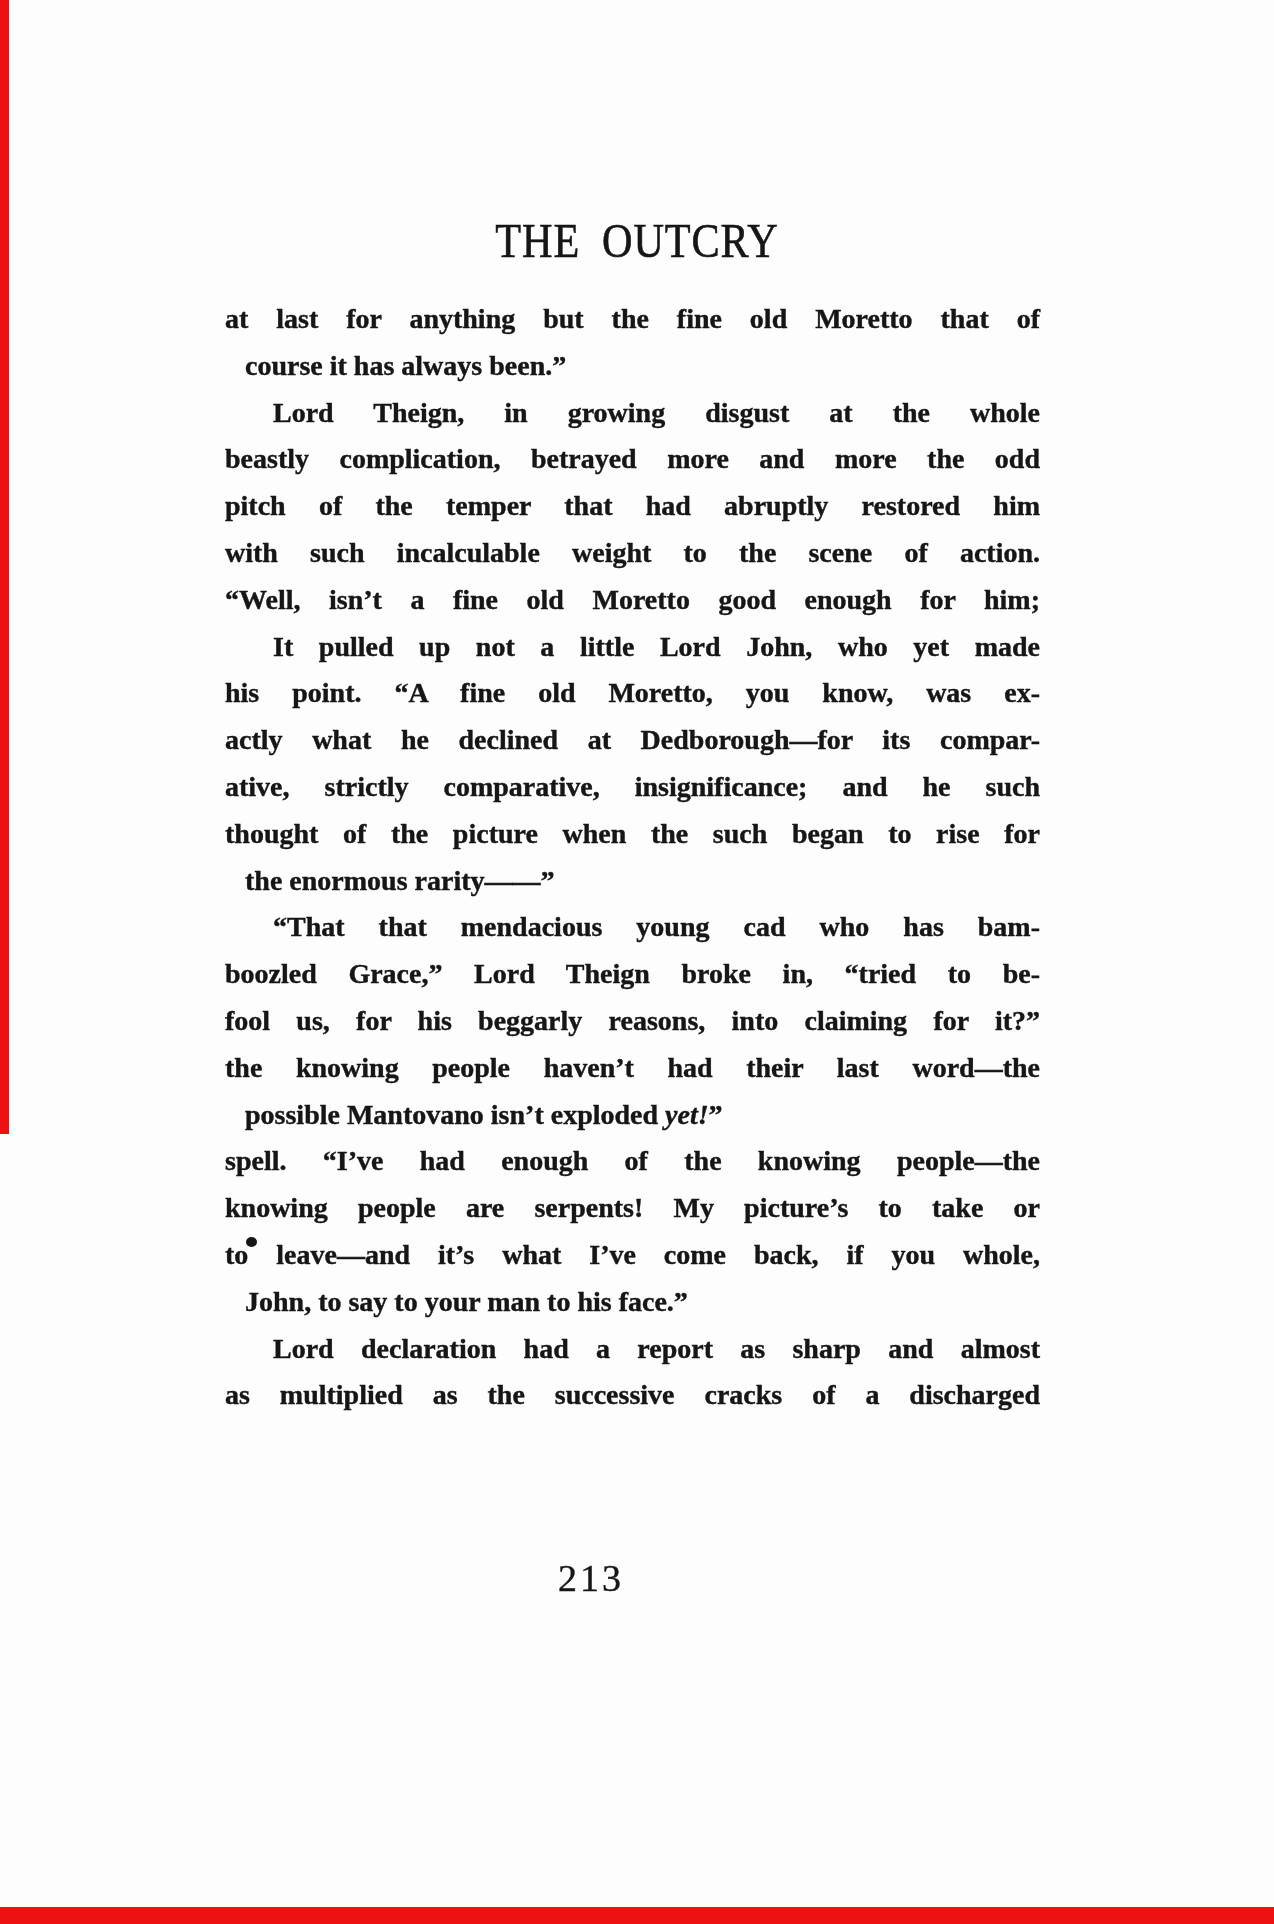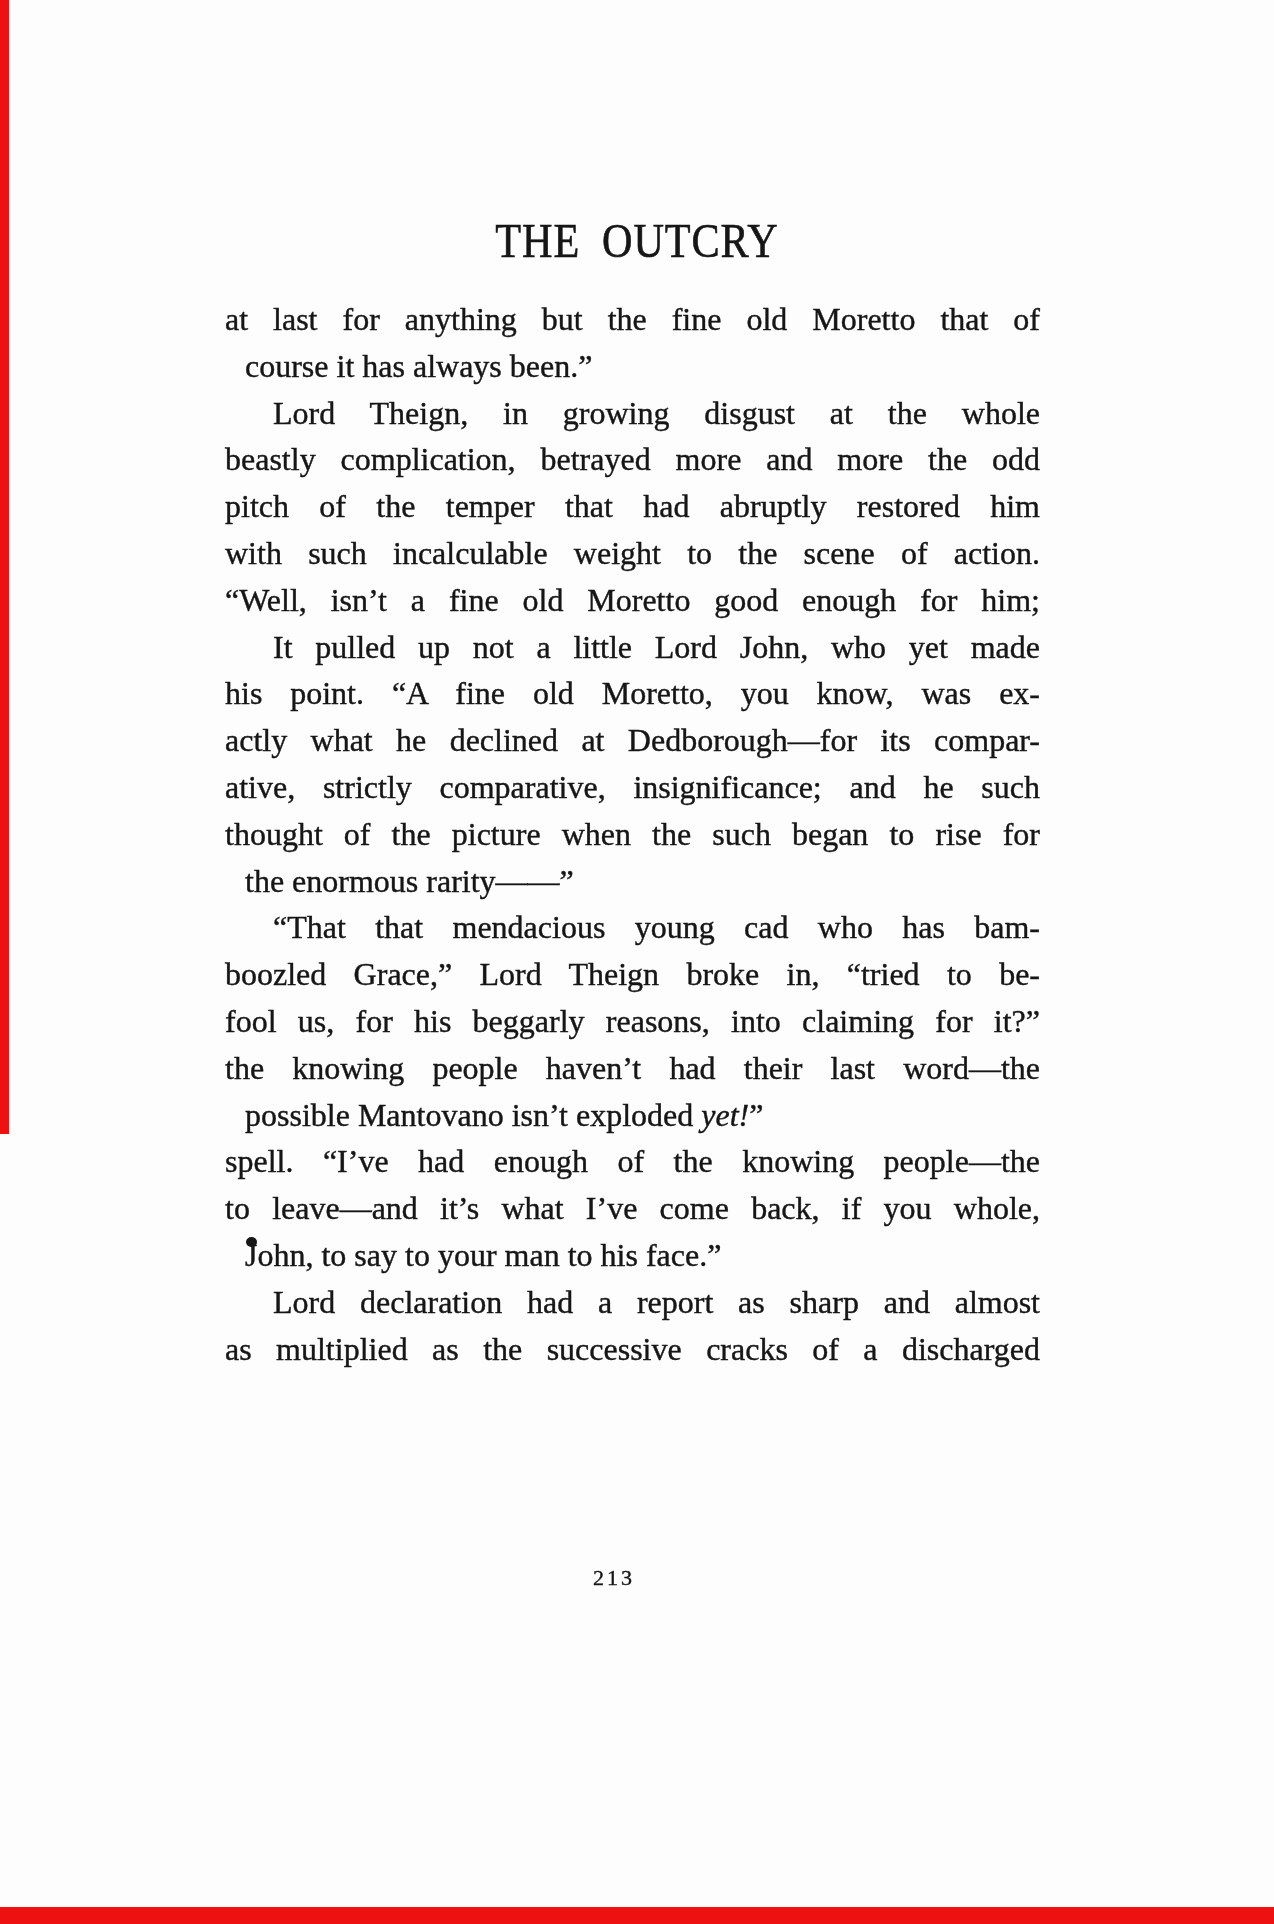--- a/index.html
+++ b/index.html
@@ -17,21 +17,21 @@
     position:absolute;top:217px;left:0;width:1274px;
     text-align:center;
     font-size:48px;line-height:1;
     letter-spacing:1px;word-spacing:12px;
     -webkit-text-stroke:0.6px #161616;
     transform:scaleX(0.88);
   }
   
   .textblock{
     position:absolute;left:225px;top:296px;width:815px;
-    font-size:32px;line-height:46.8px;
+    font-size:28px;line-height:46.8px;font-weight:bold;
     -webkit-text-stroke:0.4px #161616;
   }
   .ln{
     height:46.8px;
     text-align:justify;
     text-align-last:justify;
   }
   .ln.last{text-align-last:left;margin-left:20px;}
   .ln.indent{text-indent:48px;}
   .ln.indent-wide{text-indent:55px;}
@@ -39,21 +39,21 @@
   
   .ink-dot{
     position:absolute;left:246px;top:1237px;
     width:11px;height:10px;border-radius:50%;
     background:#161616;
   }
   
   .pagenum{
     position:absolute;top:1563px;left:0;width:1182px;
     text-align:center;
-    font-size:22px;line-height:30px;letter-spacing:3px;padding-left:23px;
+    font-size:38px;line-height:30px;letter-spacing:3px;
     -webkit-text-stroke:0.4px #161616;
   }
   
   .edge-left{
     position:absolute;left:0;top:0;width:9px;height:1134px;
   }
   .edge-bottom{
     position:absolute;left:0;top:1907px;width:1274px;height:17px;
   }
 </style>
@@ -82,20 +82,21 @@
     <div class="ln">thought of the picture when the such began to rise for</div>
     <div class="ln last">the enormous rarity——”</div>
     <div class="ln indent">“That that mendacious young cad who has bam-</div>
     <div class="ln">boozled Grace,” Lord Theign broke in, “tried to be-</div>
     <div class="ln">fool us, for his beggarly reasons, into claiming for it?”</div>
     <div class="ln">the knowing people haven’t had their last word—the</div>
     <div class="ln last">
       <span>possible Mantovano isn’t exploded </span><span class="ital">yet!</span><span>”</span>
     </div>
     <div class="ln">spell.  “I’ve had enough of the knowing people—the</div>
+    <div class="ln">knowing people are serpents!  My picture’s to take or</div>
     <div class="ln">to leave—and it’s what I’ve come back, if you whole,</div>
     <div class="ln last">John, to say to your man to his face.”</div>
     <div class="ln indent">Lord declaration had a report as sharp and almost</div>
     <div class="ln">as multiplied as the successive cracks of a discharged</div>
   </div>
 
   <div class="ink-dot"></div>
 
   <div class="pagenum">213</div>
 

